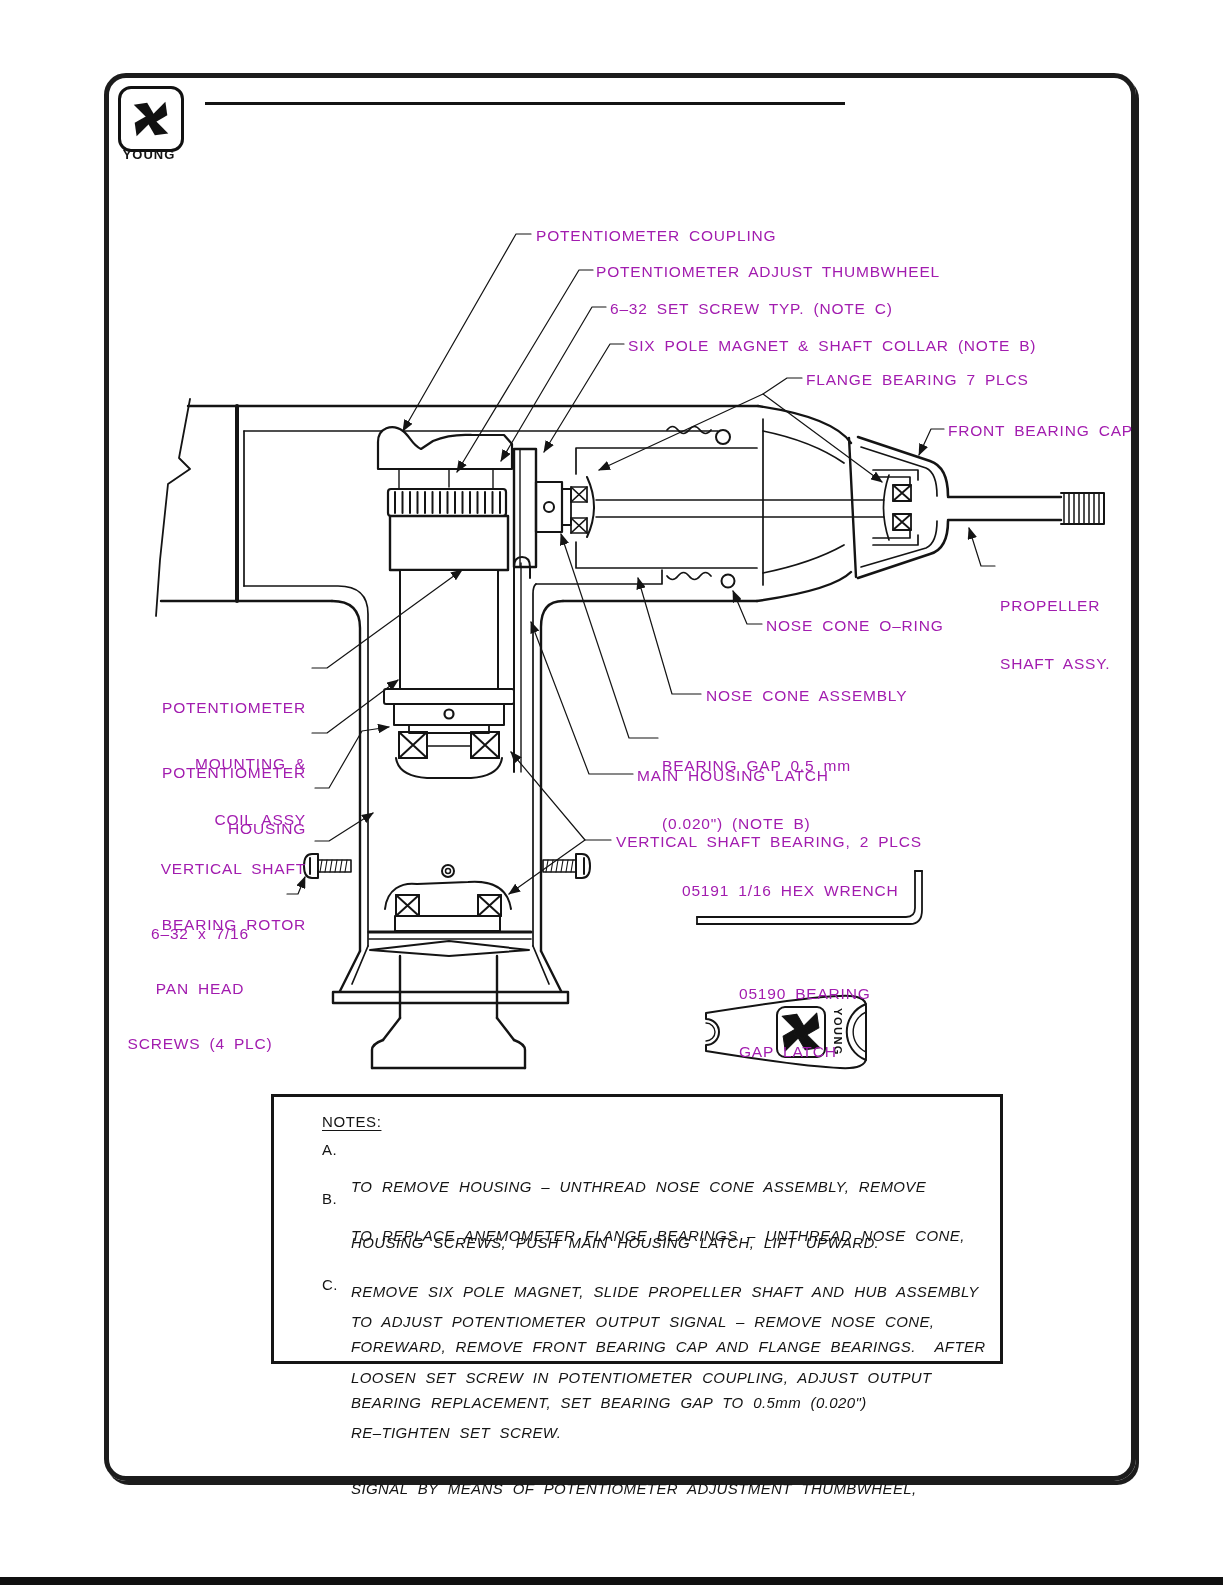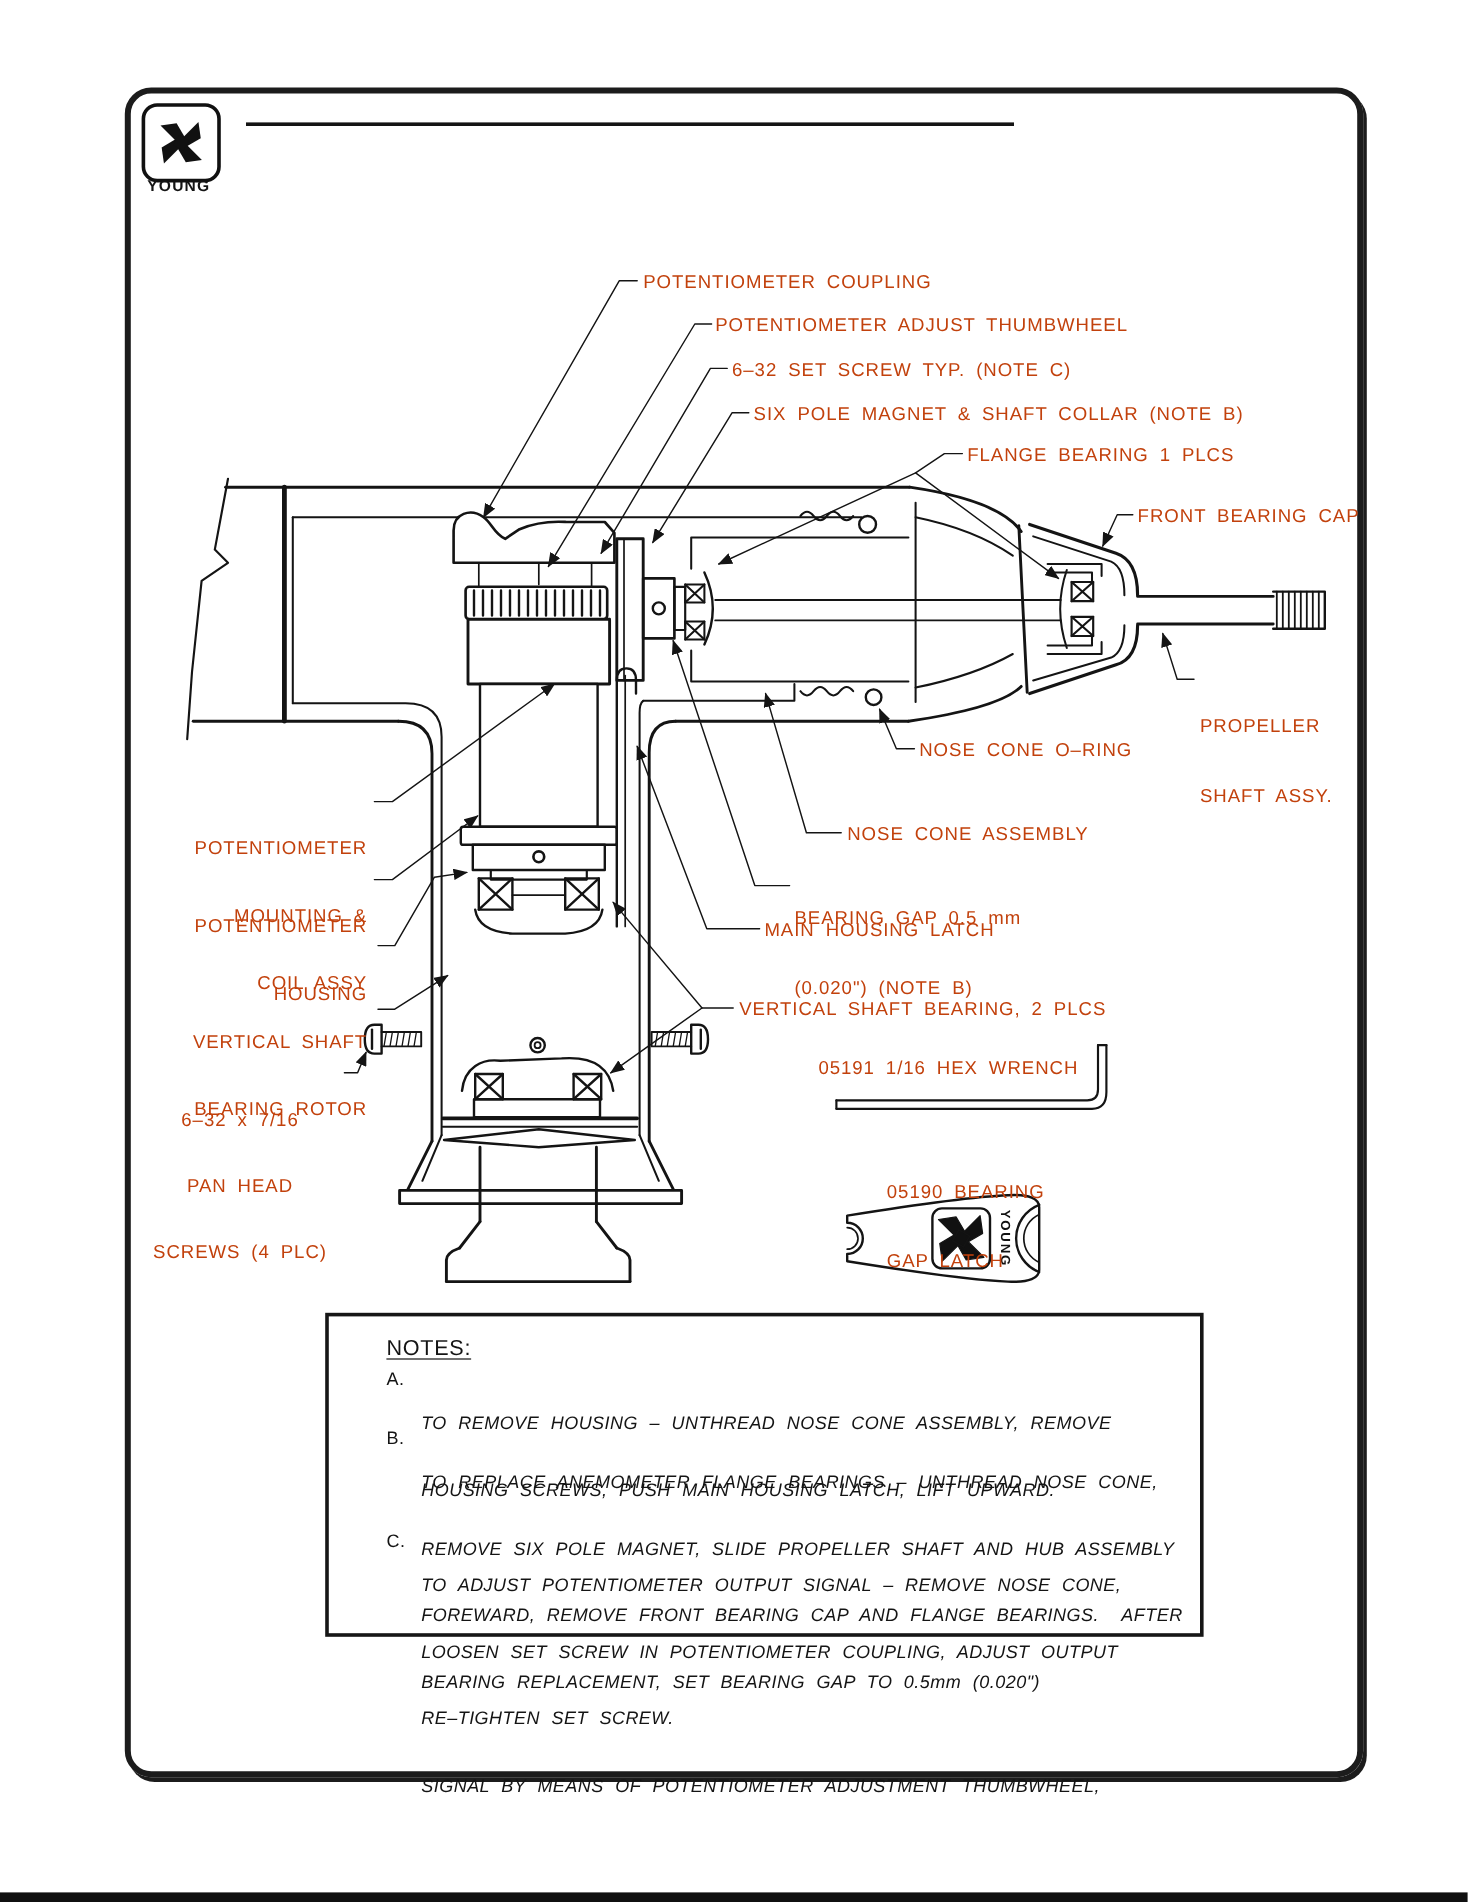--- a/index.html
+++ b/index.html
@@ -8,28 +8,28 @@
   #sheet-border{position:absolute;left:104px;top:73px;width:1022px;height:1398px;
         border:5px solid #1c1c1c;border-radius:22px;box-shadow:3px 4px 0 #1c1c1c;}
   #bottom-strip{position:absolute;left:0;top:1577px;width:1225px;height:8px;background:#101010;}
   #logo-box{position:absolute;left:118px;top:86px;width:60px;height:60px;border:3px solid #111;
         border-radius:13px;display:flex;align-items:center;justify-content:center;background:#fff;}
   #brand-text{position:absolute;left:110px;top:147px;width:78px;text-align:center;
         font-size:13px;font-weight:bold;letter-spacing:1px;}
   #header-rule{position:absolute;left:205px;top:102px;width:640px;height:3px;background:#141414;}
   svg.draw{position:absolute;left:0;top:0;}
   .label{position:absolute;font-size:15.5px;letter-spacing:0.8px;word-spacing:4px;
-        white-space:pre;line-height:19px;color:#c2410c;}
+        white-space:pre;line-height:19px;color:#a21caf;}
   .label.rt{text-align:right;}
   .label.ctr{text-align:center;}
   .lh20 div{height:20px;}
   .lh18 div{height:18px;}
   .lh17 div{height:17px;}
   #notes-box{position:absolute;left:271px;top:1094px;width:726px;height:264px;border:3px solid #161616;}
-  #notes-title{position:absolute;left:48px;top:16px;font-size:18px;letter-spacing:0.6px;
+  #notes-title{position:absolute;left:48px;top:16px;font-size:15px;letter-spacing:0.6px;
         text-decoration:underline;text-underline-offset:3px;}
   .note{position:absolute;left:48px;display:flex;font-size:15px;letter-spacing:0.4px;
         word-spacing:5px;line-height:18.5px;white-space:pre;}
   .note-letter{width:29px;}
   .note-lines div{height:18.5px;font-style:italic;}
 </style>
 </head>
 <body>
 
 <div id="page">
@@ -227,21 +227,21 @@
       <path d="M315,788 L329,788 L362,731 L389,727" marker-end="url(#arr)"></path>
       <path d="M315,841 L329,841 L373,813" marker-end="url(#arr)"></path>
       <path d="M287,894 L298,894 L305,877" marker-end="url(#arr)"></path>
     </g>
   </svg>
 
   <div class="label" style="left:536px;top:226px">POTENTIOMETER COUPLING</div>
   <div class="label" style="left:596px;top:262px">POTENTIOMETER ADJUST THUMBWHEEL</div>
   <div class="label" style="left:610px;top:299px">6–32 SET SCREW TYP. (NOTE C)</div>
   <div class="label" style="left:628px;top:336px">SIX POLE MAGNET &amp; SHAFT COLLAR (NOTE B)</div>
-  <div class="label" style="left:806px;top:370px">FLANGE BEARING 1 PLCS</div>
+  <div class="label" style="left:806px;top:370px">FLANGE BEARING 7 PLCS</div>
   <div class="label" style="left:948px;top:421px">FRONT BEARING CAP</div>
   <div class="label lh20" style="left:1000px;top:558px">
     <div>PROPELLER</div>
     <div>SHAFT ASSY.</div>
   </div>
   <div class="label" style="left:766px;top:616px">NOSE CONE O–RING</div>
   <div class="label" style="left:706px;top:686px">NOSE CONE ASSEMBLY</div>
   <div class="label lh20" style="left:662px;top:718px">
     <div>BEARING GAP 0.5 mm</div>
     <div>(0.020") (NOTE B)</div>

